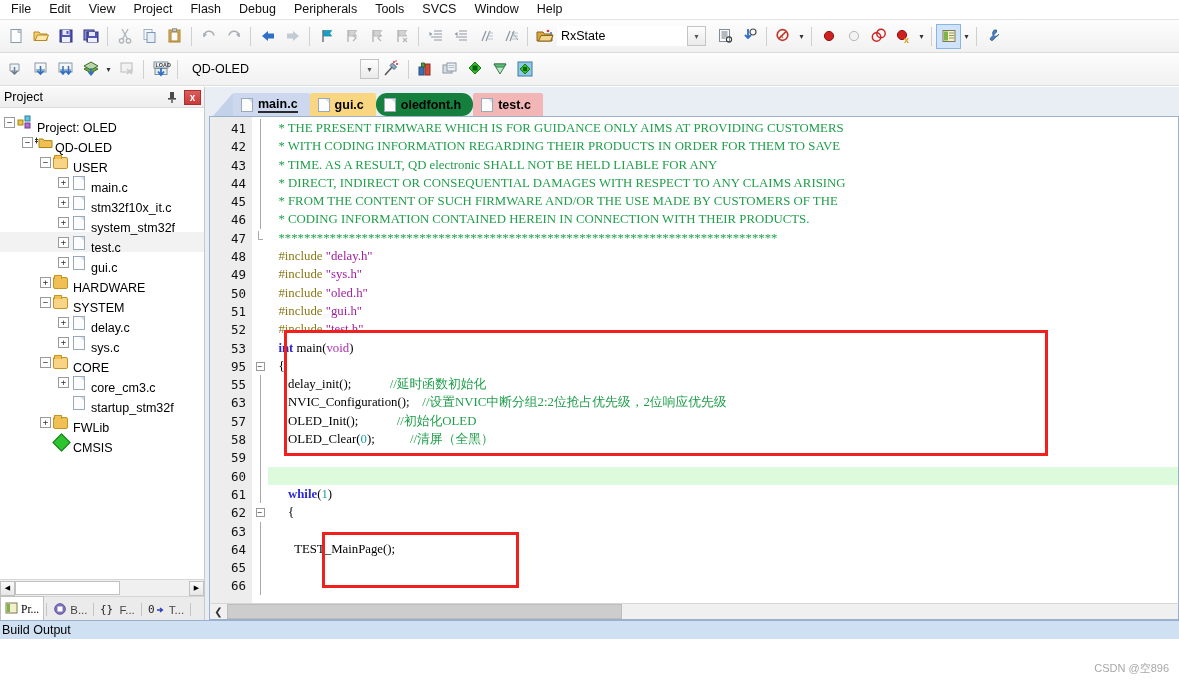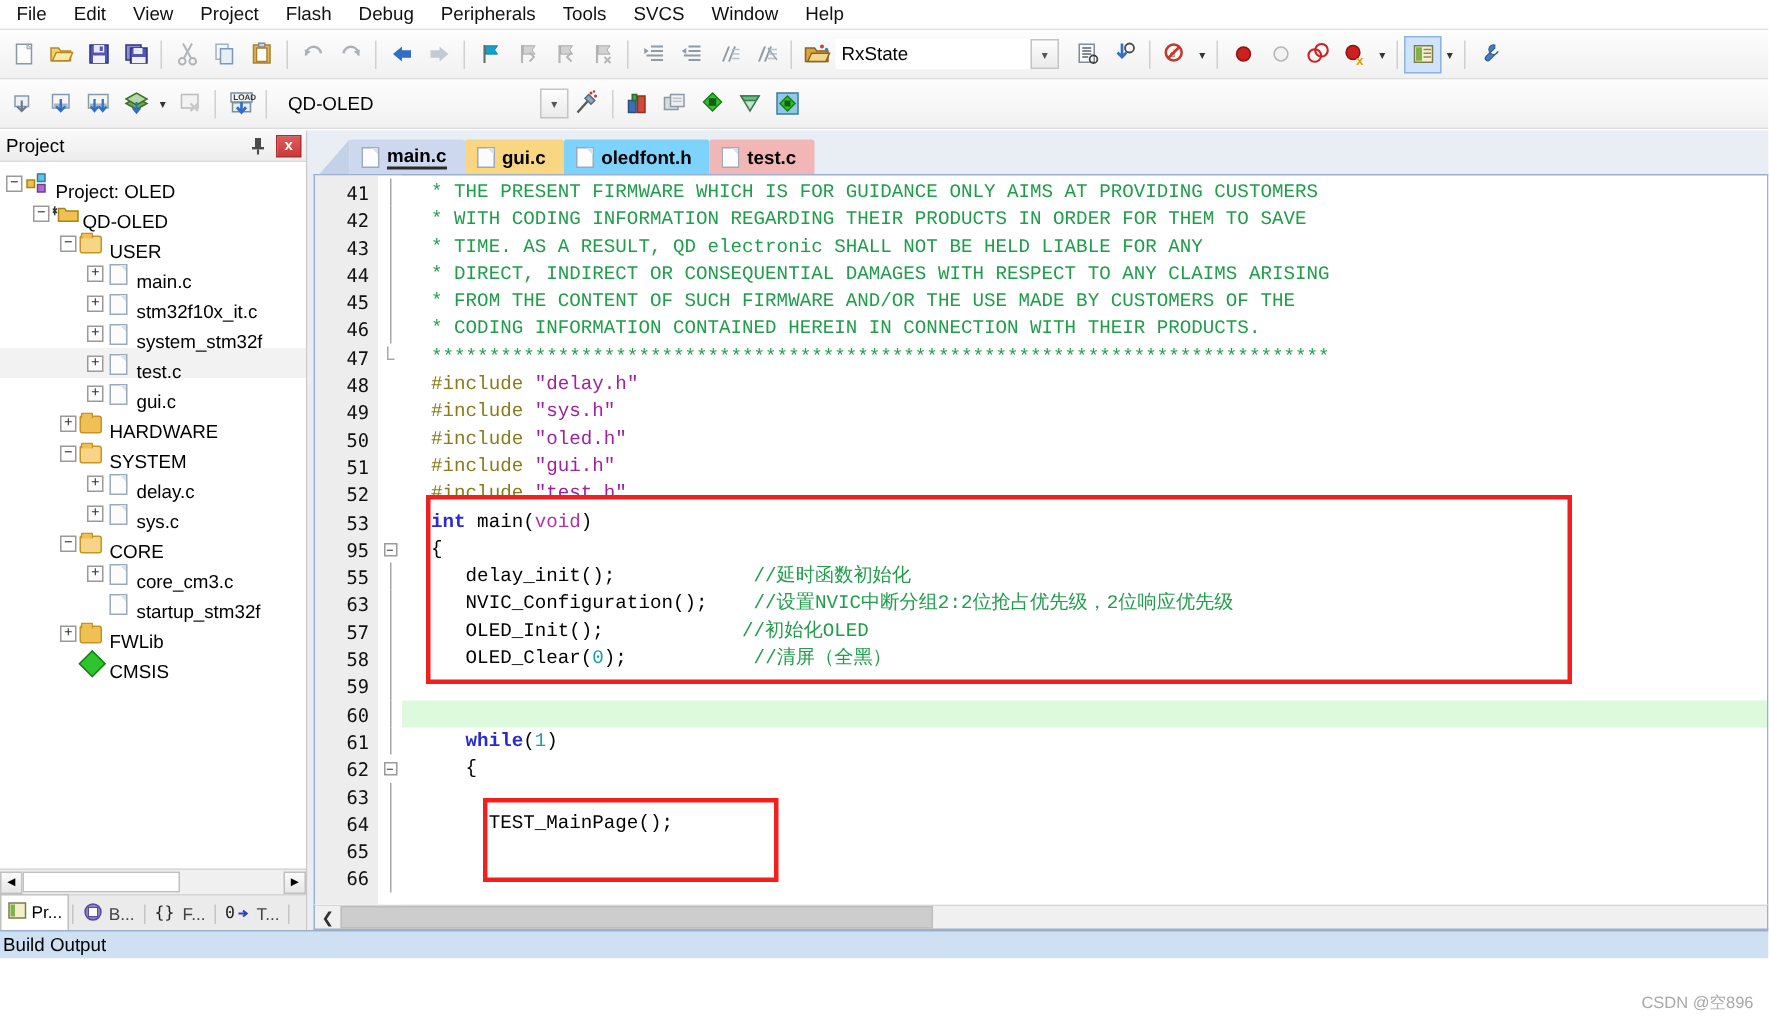--- a/index.html
+++ b/index.html
@@ -162,21 +162,21 @@
   .hs-thumb{ height:14px; background:#fff; border:1px solid #c0c0c0; }
 
   .proj-tabs {
     height:24px; background:#ebebeb; display:flex; align-items:flex-end;
     border-top:1px solid #d5d5d5;
   }
   .ptab {
     height:21px; display:flex;align-items:center; padding:0 4px;
     font-size:11.5px; color:#444; white-space:nowrap;
   }
-  .ptab.active { height:24px; background:#fff; border:1px solid #c0c0c0; border-bottom:none; color:#000;}
+  .ptab.active { height:24px; background:#fff; border:1px solid #c0c0c0; border-bottom:none; color:#000;font-family:Liberation Serif, serif;}
   .ptab-sep{width:1px;height:13px;background:#c5c5c5;margin:0 2px 4px 2px;}
 
   
   .editor-area {
     flex:1; height:533px; display:flex; flex-direction:column;
     background:#e9eef5; padding-left:4px;
   }
   .tabstrip {
     height:29px; display:flex; align-items:flex-end; padding-left:24px;
     background:#e9eef5; position:relative;
@@ -211,21 +211,21 @@
   }
   .foldcol .fline{ height:18.3px; display:flex;align-items:center;justify-content:center;}
   .foldbox{
     width:9px;height:9px;border:1px solid #9a9a9a;background:#fff;
     font-size:8px;line-height:7px;text-align:center;color:#333;
     font-family:"DejaVu Sans Mono", monospace;
   }
   .foldline{ width:1px; background:#a8a8a8; height:18.3px; }
   .code {
     flex:1; padding-top:2px; overflow:hidden; position:relative;
-    font-family:Liberation Mono, monospace;
+    font-family:Liberation Serif, serif;
     font-size:12.8px; white-space:pre;
   }
   .cline { height:18.3px; line-height:18.3px; padding-left:4px; }
   .cline.hl { background:#ddfadd; }
   .c-cmt   { color:#1f9e4a; }
   .c-prep  { color:#8a7a19; }
   .c-str   { color:#a020a0; }
   .c-kw    { color:#2a2ad0; font-weight:bold; }
   .c-type  { color:#b030b0; }
   .c-num   { color:#1aa0a0; }
@@ -804,21 +804,21 @@
     <div class="editor-area">
       <div class="tabstrip" id="tabstrip">
           <div class="etab active" style="background: rgb(205, 216, 239);">
             <div class="ic-file"></div>
             <span class="etab-label">main.c</span>
           </div>
           <div class="etab" style="background: rgb(248, 214, 130);">
             <div class="ic-file"></div>
             <span class="etab-label">gui.c</span>
           </div>
-          <div class="etab" style="background: #7dd3fc;">
+          <div class="etab" style="background: #15803d; border-radius: 11px;">
             <div class="ic-file"></div>
             <span class="etab-label">oledfont.h</span>
           </div>
           <div class="etab" style="background: rgb(242, 182, 182);">
             <div class="ic-file"></div>
             <span class="etab-label">test.c</span>
           </div>
         </div>
 
       <div class="code-wrap">

